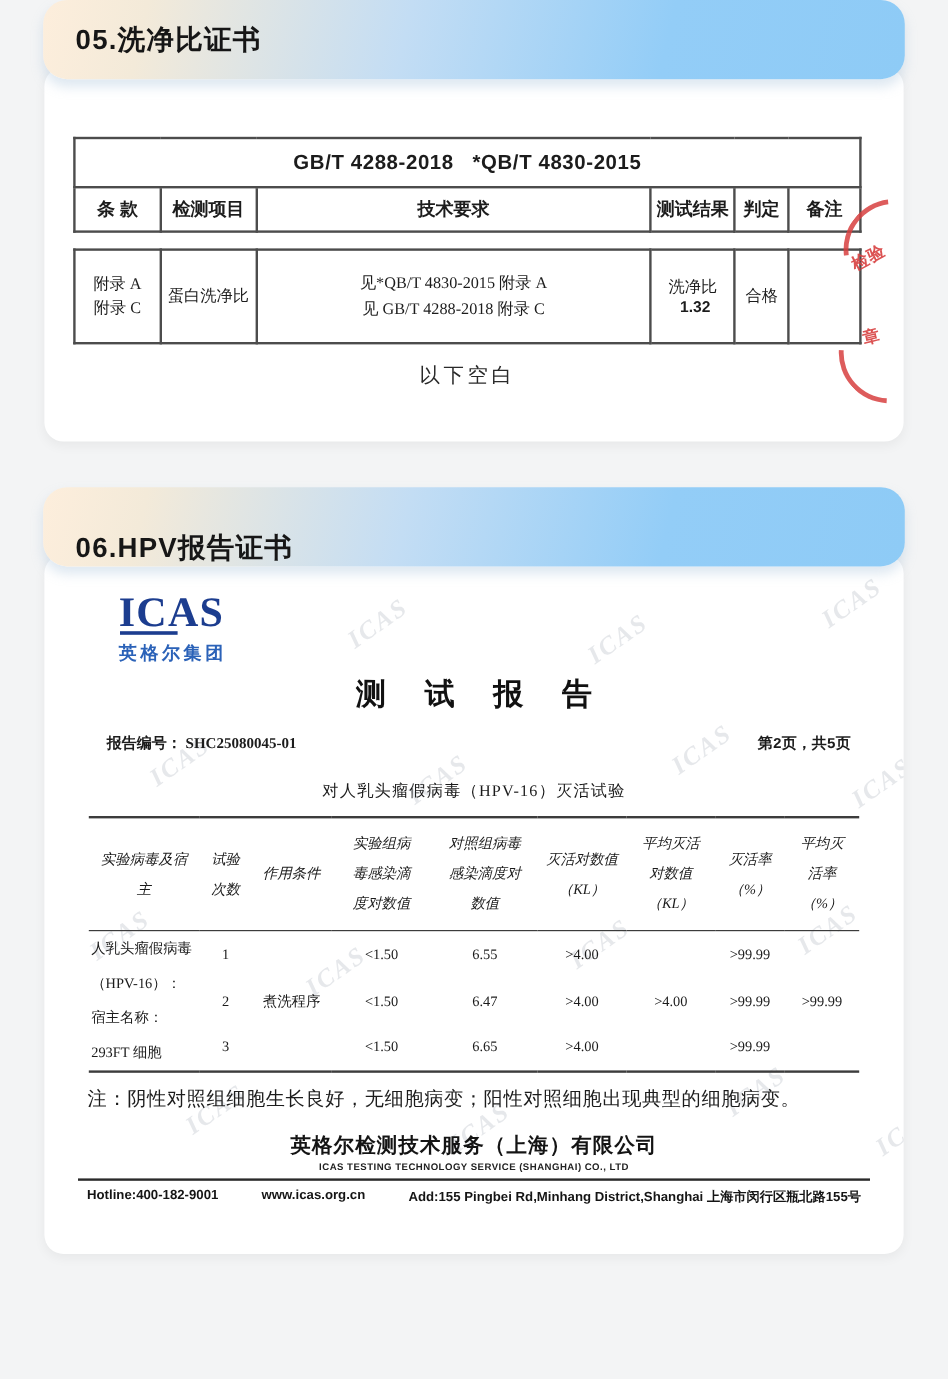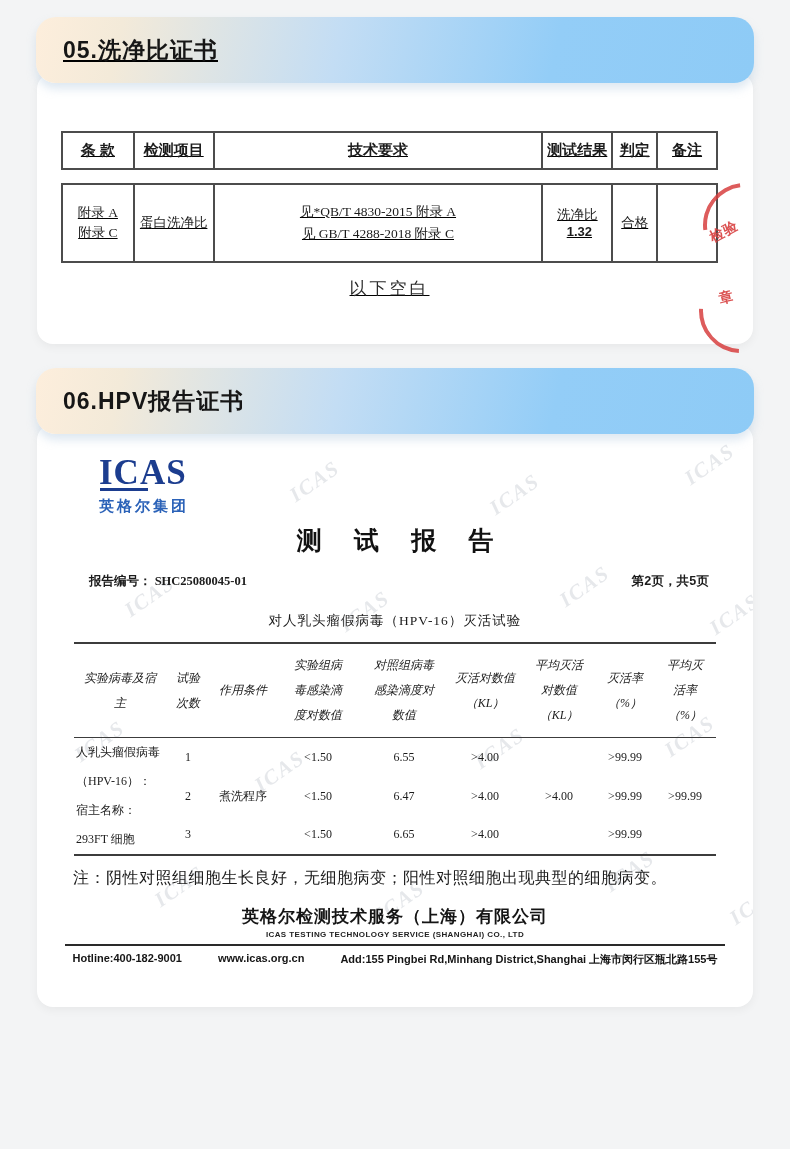--- a/index.html
+++ b/index.html
@@ -64,21 +64,21 @@
   .stamp .arc {
     position:absolute; width:84px; height:84px; border-radius:50%;
     border:4px solid transparent; border-left-color:#d84040; opacity:.85;
   }
   .stamp .arc.a1 { left:14px; top:-2px; transform:rotate(38deg); }
   .stamp .arc.a2 { left:10px; top:84px; transform:rotate(-42deg); }
   .stamp .st { position:absolute; font-family:"Liberation Serif","DejaVu Serif",serif; font-weight:700; opacity:.9; }
   .stamp .st1 { left:20px; top:38px; font-size:14px; transform:rotate(-28deg); letter-spacing:1px; }
   .stamp .st2 { left:30px; top:104px; font-size:14px; transform:rotate(-14deg); }
   
-  .banner2 { margin-top:24px; }
+  .banner2 { margin-top:38px;align-items:flex-end; }
   .card2 { padding:18px 0 40px; overflow:hidden; }
   .wm {
     position:absolute; font-family:"Liberation Serif","DejaVu Serif",serif;
     font-weight:700; font-style:italic; font-size:21px; letter-spacing:2px;
     color:rgba(140,150,162,.22); transform:rotate(-35deg); z-index:0; pointer-events:none;
   }
   .wm:nth-of-type(1){left:250px;top:45px;} .wm:nth-of-type(2){left:450px;top:58px;}
   .wm:nth-of-type(3){left:645px;top:28px;} .wm:nth-of-type(4){left:85px;top:160px;}
   .wm:nth-of-type(5){left:300px;top:175px;} .wm:nth-of-type(6){left:520px;top:150px;}
   .wm:nth-of-type(7){left:670px;top:178px;} .wm:nth-of-type(8){left:35px;top:305px;}
@@ -142,36 +142,39 @@
   }
   .footer-rule { margin:5px 28px 0; border:none; border-top:2px solid #2a2a2a; }
   .footer-row {
     display:flex; justify-content:center; gap:36px; margin-top:6px;
     font-size:11px; font-weight:700; color:#151515;
   }
 </style>
 </head>
 <body>
 
-<div class="section" style="padding-top:17px;text-decoration:underline;">
+<div class="section" style="padding-top:0;">
   <div class="banner">
     <h2>05.洗净比证书</h2>
   </div>
   <div class="card card1">
 
     <table class="grid-table">
       <colgroup>
           <col style="width:72px">
           <col style="width:80px">
           <col style="width:330px">
           <col style="width:70px">
           <col style="width:45px">
           <col style="width:60px">
         </colgroup>
       <tbody>
+          <tr>
+            <td colspan="6" class="gt-title">GB/T 4288-2018   *QB/T 4830-2015</td>
+          </tr>
       <tr class="gt-head">
         <th>条 款</th>
         <th>检测项目</th>
         <th>技术要求</th>
         <th>测试结果</th>
         <th>判定</th>
         <th>备注</th>
       </tr>
     </tbody>
       </table>

